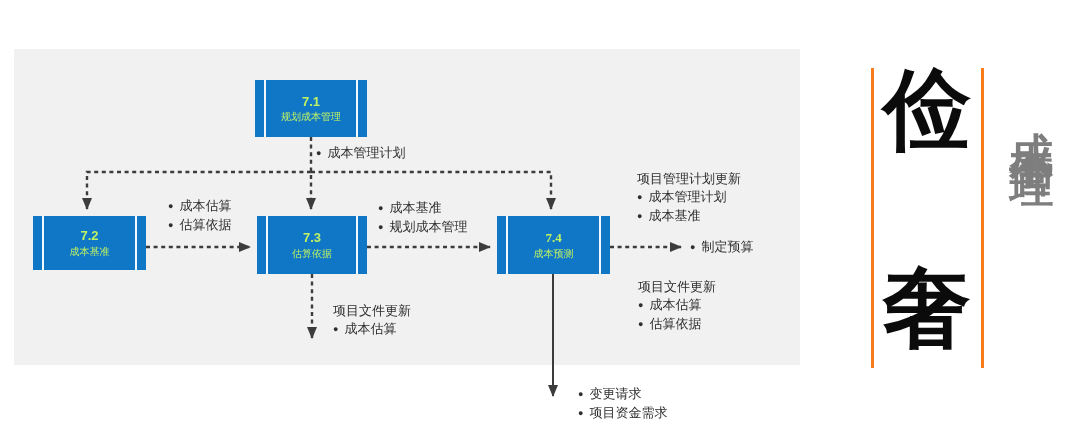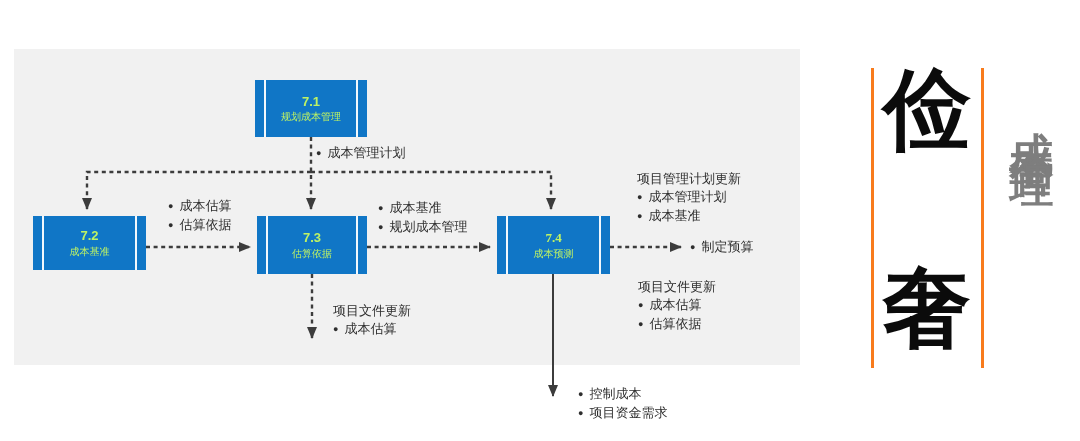--- a/index.html
+++ b/index.html
@@ -148,21 +148,21 @@
   <div class="li">成本估算</div>
   <div class="li">估算依据</div>
 </div>
 
 <div class="lbl pos-doc-budget">
   <div class="hd">项目文件更新</div>
   <div class="li">成本估算</div>
 </div>
 
 <div class="lbl pos-control-out">
-  <div class="li">控制成本</div>
+  <div class="li">变更请求</div>
   <div class="li">项目资金需求</div>
 </div>
 
 <div class="orange-rule rule-l"></div>
 <div class="orange-rule rule-r"></div>
 <div class="big-char char-top">俭</div>
 <div class="big-char char-bottom">奢</div>
 <div class="vtitle">成本管理</div>
 
 </body></html>

